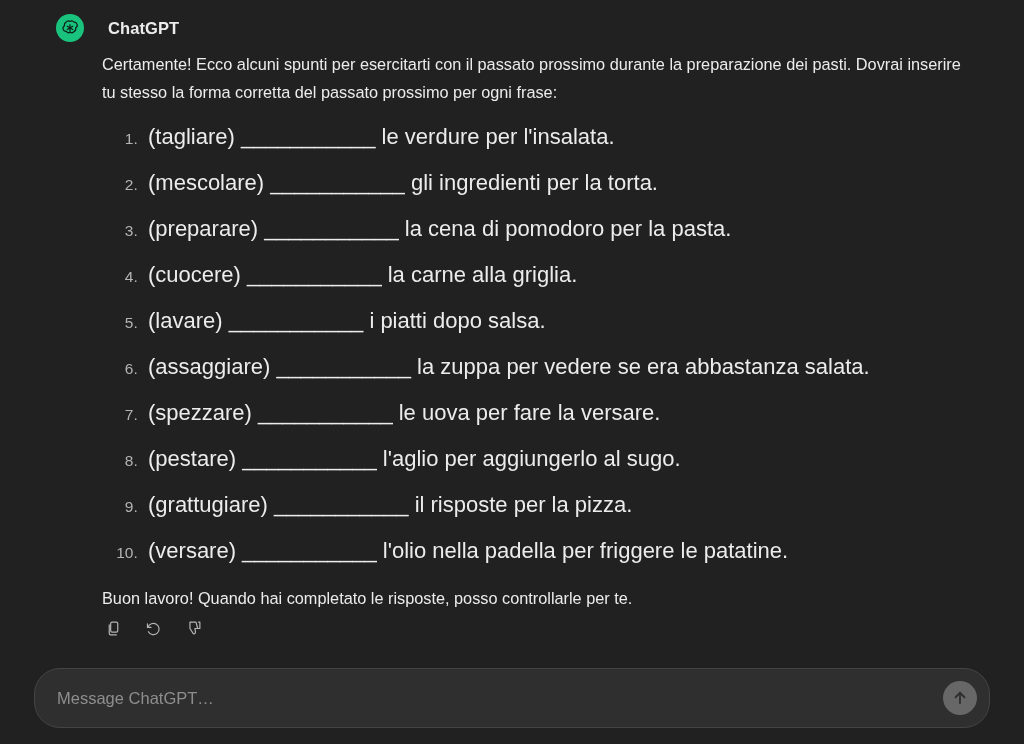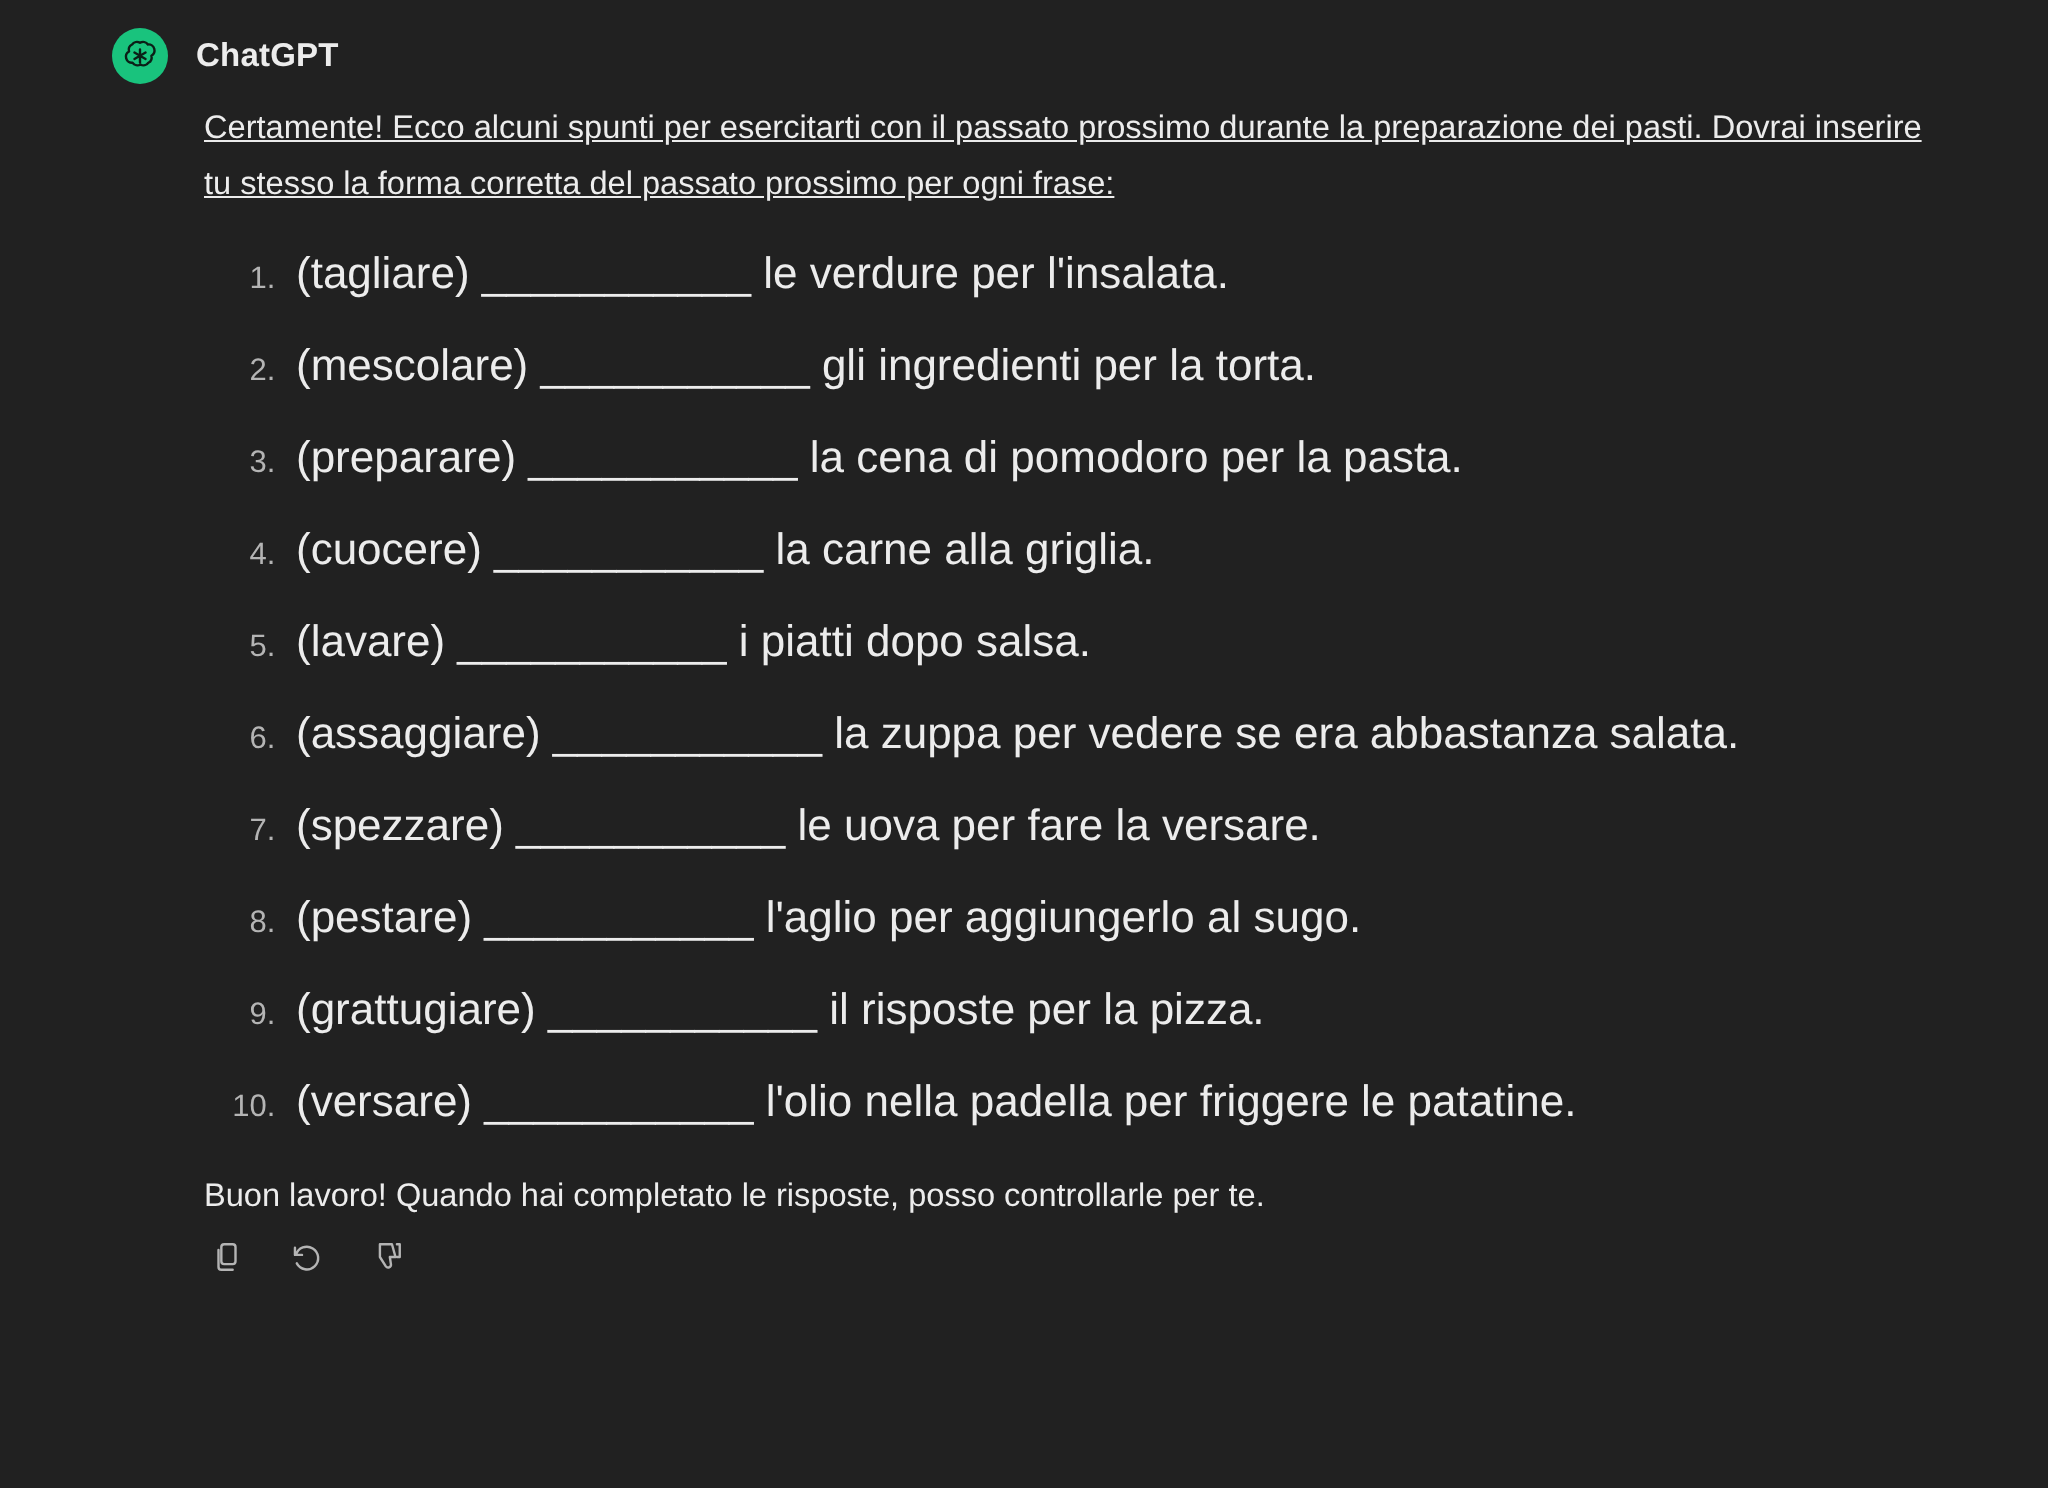--- a/index.html
+++ b/index.html
@@ -24,21 +24,21 @@
   }
   .conversation {
     padding: 14px 44px 0 56px;
   }
   .message {
     position: relative;
   }
   .msg-header {
     display: flex;
     align-items: center;
-    gap: 14px;
+    gap: 24px;
     margin-bottom: 8px;
   }
   .avatar {
     width: 28px;
     height: 28px;
     border-radius: 50%;
     background: #19c37d;
     display: flex;
     align-items: center;
     justify-content: center;
@@ -53,21 +53,20 @@
   }
   .msg-body {
     padding-left: 46px;
     padding-right: 10px;
   }
   .paragraph {
     font-size: 16.3px;
     line-height: 1.72;
     color: #ececec;
     margin: 0 0 14px 0;
-    text-decoration: underline;
   }
   ol.exercises {
     margin: 0 0 6px 0;
     padding-left: 40px;
     list-style-position: outside;
   }
   ol.exercises li {
     font-size: 22px;
     line-height: 1.5;
     color: #ececec;
@@ -218,16 +217,27 @@
               <path d="M7 3h8.5l2.5 9h-4l.8 5.2a2 2 0 0 1-3.6 1.4L7 12z"></path>
               <path d="M19 3h2v9h-2"></path>
             </svg>
           </button>
         </div>
       </div>
 
     </div>
   </div>
 
+  <div class="composer-wrap">
+    <div class="composer">
+      <input class="composer-input" type="text" value="" placeholder="Message ChatGPT…" style="">
+      <button class="send-btn">
+        <svg width="18" height="18" viewBox="0 0 24 24" fill="none" stroke="#2f2f2f" stroke-width="2.4" stroke-linecap="round" stroke-linejoin="round">
+          <path d="M12 19V5"></path>
+          <path d="M6 11l6-6 6 6"></path>
+        </svg>
+      </button>
+    </div>
+  </div>
 
   <div class="footer-note"></div>
 
 </div>
 
 </body></html>

